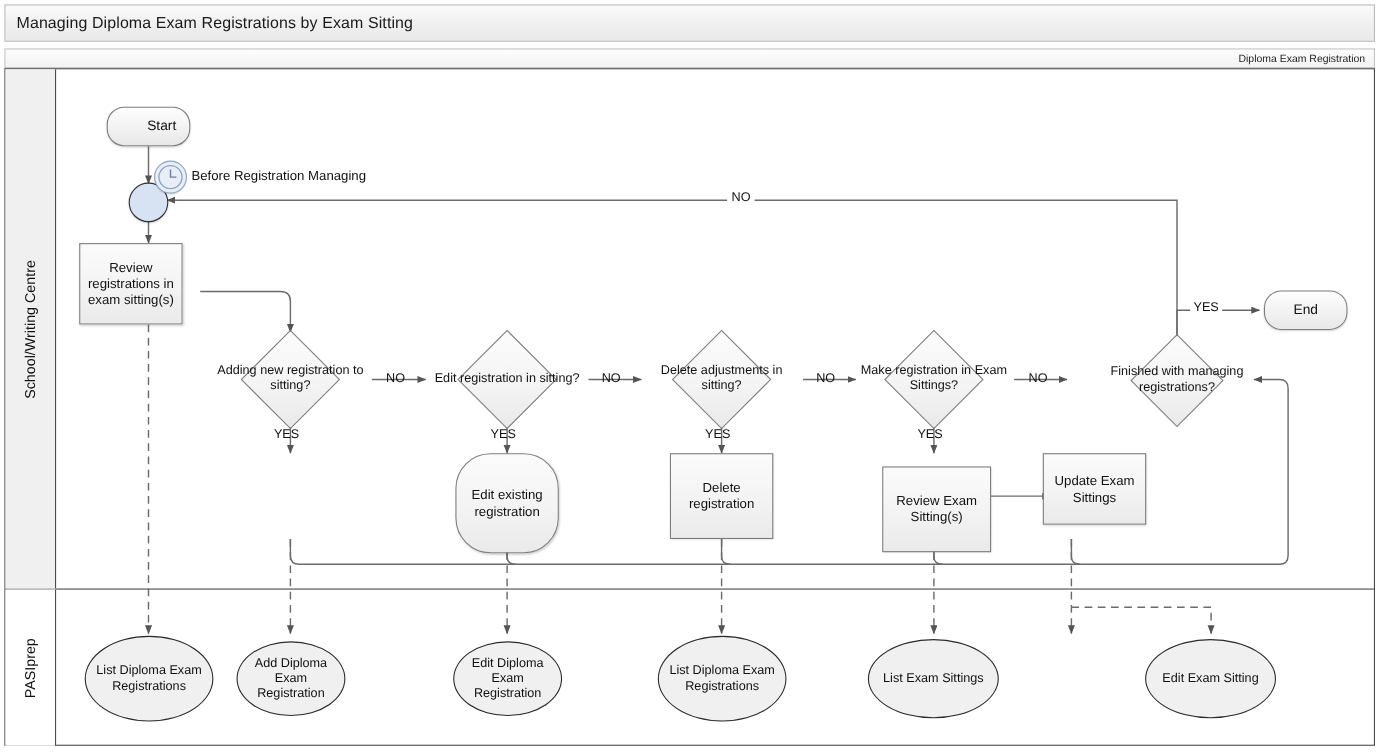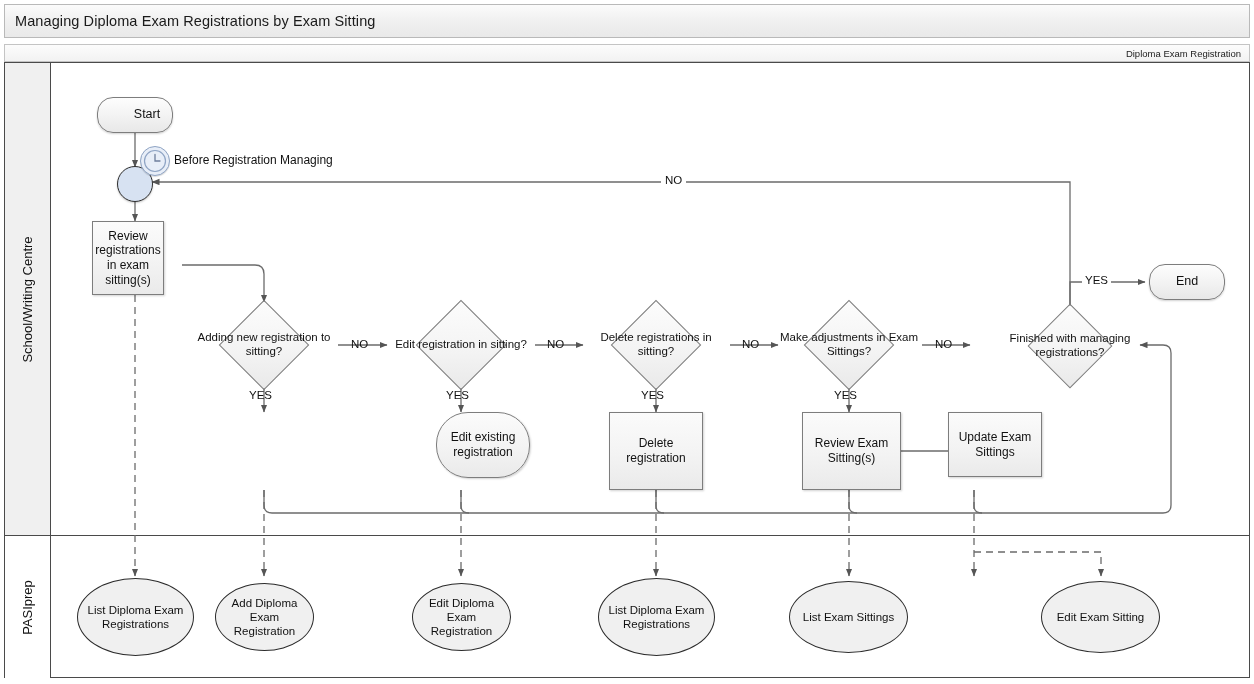--- a/index.html
+++ b/index.html
@@ -178,60 +178,60 @@
 
   <div class="node event-circle" style="left:117px;top:166px;width:36px;height:36px;"></div>
   <div class="clock" style="left:140px;top:146px;width:28px;height:28px;">
     <svg width="28" height="28" viewBox="0 0 28 28" style="display:block">
       <circle cx="14" cy="14" r="10.5" fill="none" stroke="#8fa4c4" stroke-width="1.2"></circle>
       <path d="M14,7.5 L14,14 L19,14" stroke="#6f7f9c" stroke-width="1.3" fill="none" stroke-linecap="round"></path>
     </svg>
   </div>
   <div class="evt-label" style="left:174px;top:153px;">Before Registration Managing</div>
 
-  <div class="node task" style="left:92px;top:221px;width:72px;height:74px;">
+  <div class="node task" style="left:72px;top:221px;width:94px;height:74px;">
     <span class="n-text">Review registrations in exam sitting(s)</span>
   </div>
 
   <div class="diamond-wrap" style="left:190px;top:302px;width:148px;height:86px;">
     <div class="diamond-shape" style="width:62px;height:62px;"></div>
     <div class="diamond-label">Adding new registration to sitting?</div>
   </div>
 
   <div class="diamond-wrap" style="left:387px;top:302px;width:148px;height:86px;">
     <div class="diamond-shape" style="width:62px;height:62px;"></div>
     <div class="diamond-label">Edit registration in sitting?</div>
   </div>
 
   <div class="diamond-wrap" style="left:582px;top:302px;width:148px;height:86px;">
     <div class="diamond-shape" style="width:62px;height:62px;"></div>
-    <div class="diamond-label">Delete registrations in sitting?</div>
+    <div class="diamond-label">Delete adjustments in sitting?</div>
   </div>
 
   <div class="diamond-wrap" style="left:775px;top:302px;width:148px;height:86px;">
     <div class="diamond-shape" style="width:62px;height:62px;"></div>
-    <div class="diamond-label">Make adjustments in Exam Sittings?</div>
+    <div class="diamond-label">Make registration in Exam Sittings?</div>
   </div>
 
   <div class="diamond-wrap" style="left:996px;top:305px;width:148px;height:82px;">
     <div class="diamond-shape" style="width:58px;height:58px;"></div>
     <div class="diamond-label">Finished with managing registrations?</div>
   </div>
 
   <div class="node terminator" style="left:1149px;top:264px;width:76px;height:36px;">
     <span class="n-text">End</span>
   </div>
 
-  <div class="node task" style="left:436px;top:412px;width:94px;height:66px;border-radius:32px;">
+  <div class="node task" style="left:414px;top:412px;width:94px;height:91px;border-radius:32px;">
     <span class="n-text">Edit existing registration</span>
   </div>
   <div class="node task" style="left:609px;top:412px;width:94px;height:78px;">
     <span class="n-text">Delete registration</span>
   </div>
-  <div class="node task" style="left:802px;top:412px;width:99px;height:78px;">
+  <div class="node task" style="left:802px;top:424px;width:99px;height:78px;">
     <span class="n-text">Review Exam Sitting(s)</span>
   </div>
   <div class="node task" style="left:948px;top:412px;width:94px;height:65px;">
     <span class="n-text">Update Exam Sittings</span>
   </div>
 
   <div class="node ellipse" style="left:77px;top:578px;width:117px;height:78px;">
     <span class="n-text">List Diploma Exam Registrations</span>
   </div>
   <div class="node ellipse" style="left:215px;top:583px;width:99px;height:68px;">

